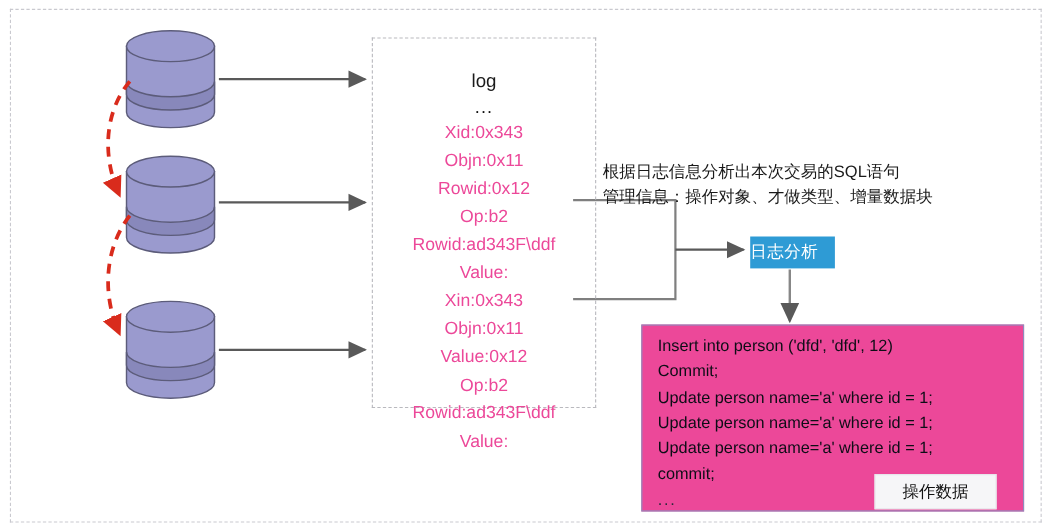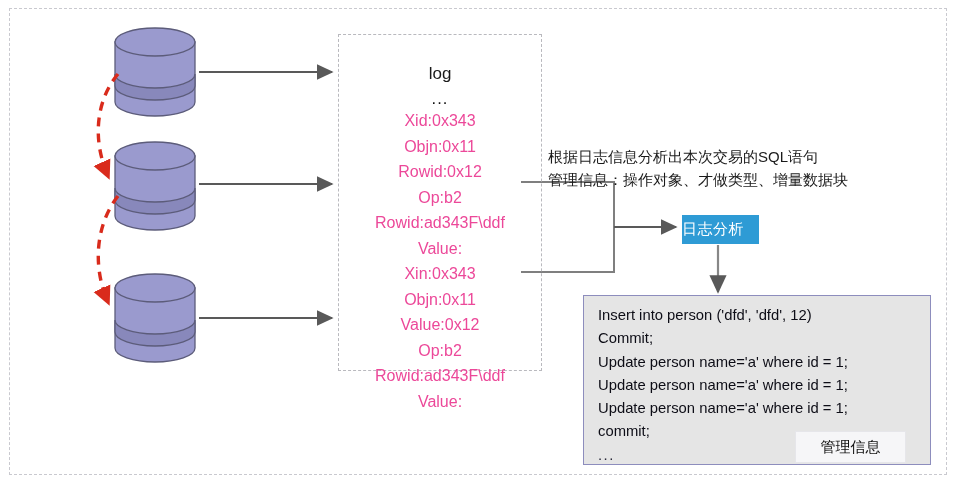--- a/index.html
+++ b/index.html
@@ -95,21 +95,21 @@
     letter-spacing: 0.5px;
   }
 
   
   .sql-box {
     position: absolute;
     left: 583px;
     top: 295px;
     width: 348px;
     height: 170px;
-    background: #e5e5e5;
+    background: #ec4899;
     border: 1.3px solid #8d8dbd;
     box-sizing: border-box;
     padding: 8px 0 0 14px;
   }
   .sql-line {
     font-size: 14.8px;
     color: #0d0d16;
     line-height: 23.3px;
     white-space: nowrap;
   }
@@ -243,16 +243,16 @@
     <div class="sql-line">Insert into person ('dfd', 'dfd', 12)</div>
     <div class="sql-line">Commit;</div>
     <div class="sql-line">Update person name='a' where id = 1;</div>
     <div class="sql-line">Update person name='a' where id = 1;</div>
     <div class="sql-line">Update person name='a' where id = 1;</div>
     <div class="sql-line">commit;</div>
     <div class="sql-dots">...</div>
   </div>
 
   <div class="chunk-label">
-    <span>管理信息</span>
+    <span>操作数据</span>
   </div>
 
 </div>
 
 </body></html>

